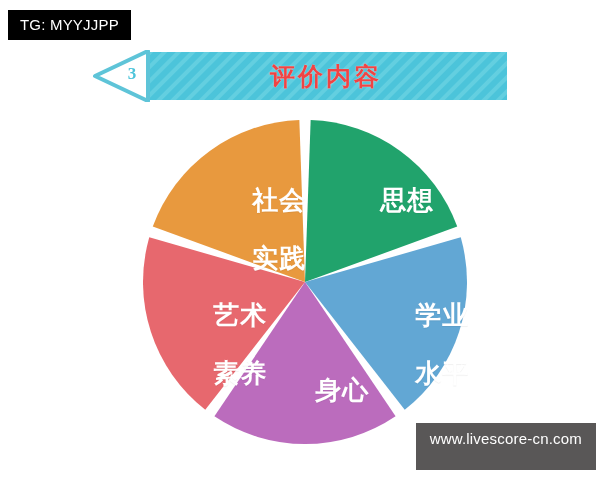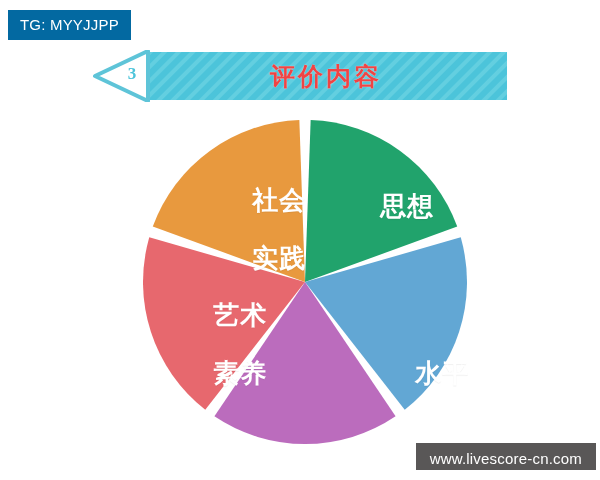--- a/index.html
+++ b/index.html
@@ -21,40 +21,40 @@
     width: 600px;
     height: 480px;
     background: #ffffff;
   }
 
   
   .tg-badge {
     position: absolute;
     left: 8px;
     top: 10px;
-    background: #0369a1;
+    background: #000000;
     color: #ffffff;
     font-size: 15px;
     line-height: 1;
     padding: 7px 12px 8px 12px;
     letter-spacing: 0.2px;
     white-space: nowrap;
     font-family: "Liberation Sans", sans-serif;
   }
 
   
   .watermark {
     position: absolute;
     right: 4px;
     bottom: 10px;
     background: #595757;
     color: #ffffff;
     font-size: 15px;
     line-height: 1;
-    padding: 8px 14px 4px 14px;
+    padding: 8px 14px 24px 14px;
     letter-spacing: 0.2px;
     white-space: nowrap;
     font-family: "Liberation Sans", sans-serif;
   }
 
   
   .banner {
     position: absolute;
     left: 93px;
     top: 50px;
@@ -107,21 +107,21 @@
     font-size: 26px;
     font-weight: bold;
     line-height: 1.12;
     text-align: center;
     letter-spacing: 1px;
     font-family: "DejaVu Sans", "Liberation Sans", sans-serif;
     white-space: pre;
     pointer-events: none;
     text-shadow: 0 1px 1px rgba(0,0,0,0.06);
   }
-  .lbl-sixiang  { left: 320px; top: 163px; width: 110px; }
+  .lbl-sixiang  { left: 320px; top: 157px; width: 110px; }
   .lbl-shehui   { left: 192px; top: 157px; width: 110px; }
   .lbl-yishu    { left: 153px; top: 272px; width: 110px; }
   .lbl-shenxin  { left: 255px; top: 347px; width: 110px; }
   .lbl-xueye    { left: 355px; top: 272px; width: 110px; }
 </style>
 </head>
 <body>
 
 <div id="root">
 
@@ -158,26 +158,26 @@
 
         <path fill="#e8993e" d="M 305 282 L 152.77 226.59 A 162 162 0 0 1 299.35 120.10 Z"></path>
       </g>
     </svg>
 
     <div class="pie-label lbl-sixiang">
       <span>思想</span><br>
     </div>
 
     <div class="pie-label lbl-xueye">
-      <br>
+      <span>学业</span><br>
       <span>水平</span>
     </div>
 
     <div class="pie-label lbl-shenxin">
-      <br>
+      <span>身心</span><br>
     </div>
 
     <div class="pie-label lbl-shehui">
       <span>社会</span><br>
       <span>实践</span>
     </div>
 
     <div class="pie-label lbl-yishu">
       <span>艺术</span><br>
       <span>素养</span>

